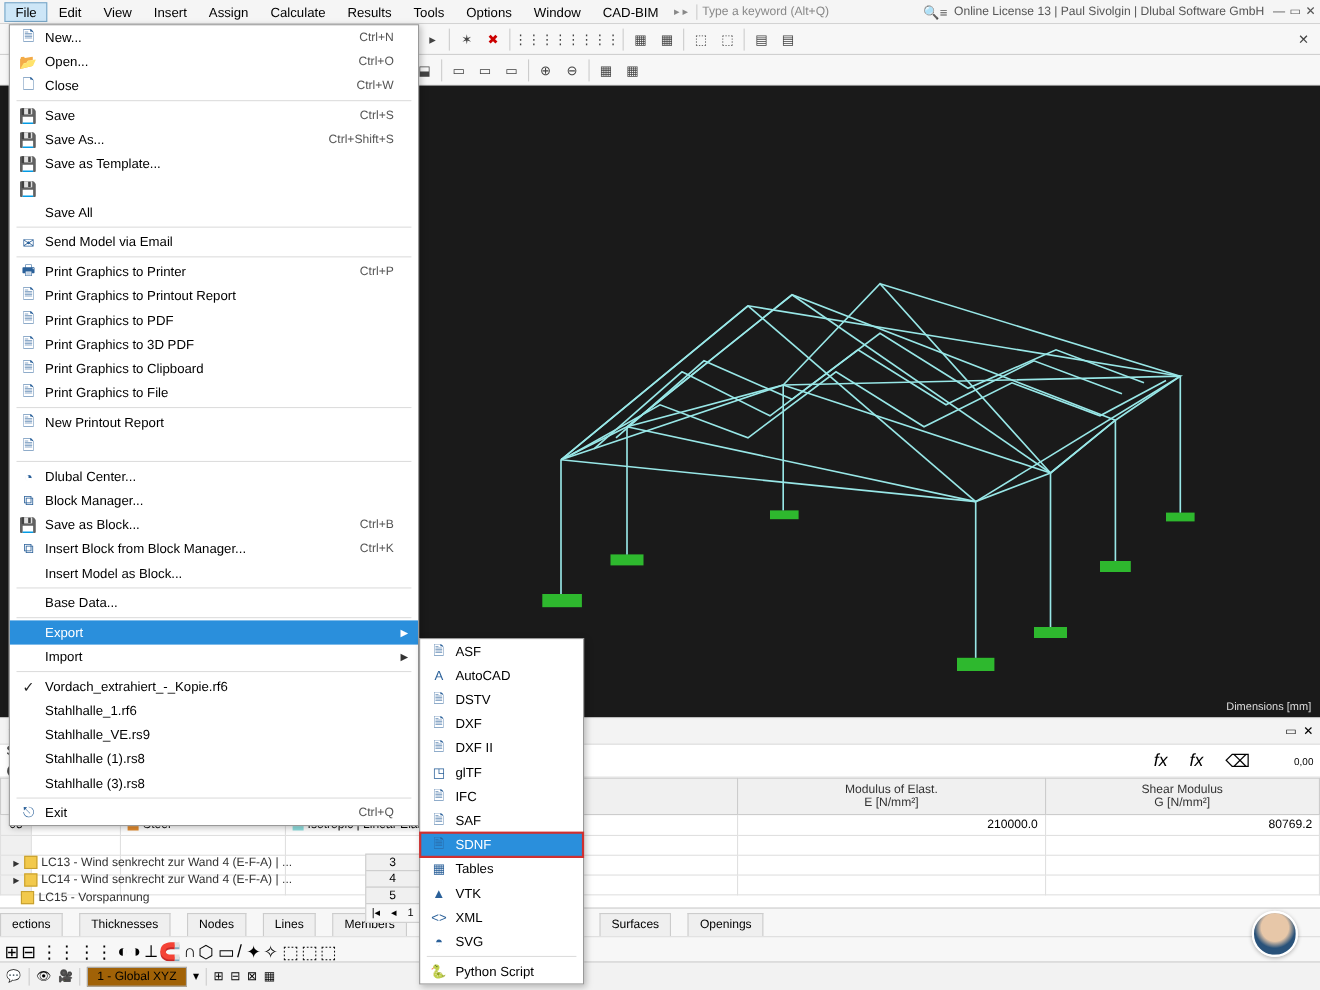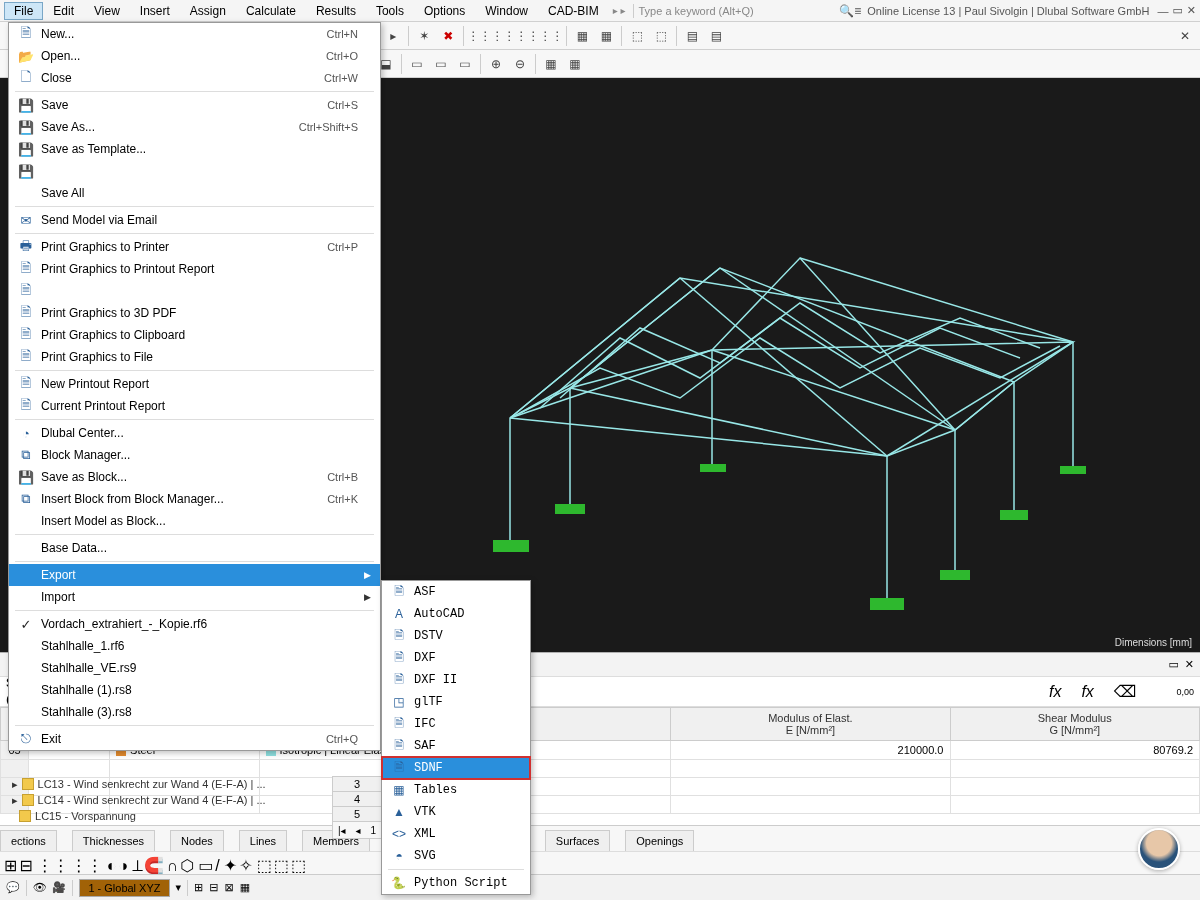--- a/index.html
+++ b/index.html
@@ -25,21 +25,21 @@
   .drow .dshort { color: #555; padding-right: 6px; font-size: 11px; }
   .drow .darrow { width: 10px; color: #333; font-size: 9px; }
   .drow.hl { background: #2a8fdc; color: #fff; }
   .drow.hl .dshort, .drow.hl .darrow, .drow.hl .dicon { color: #fff; }
   .drow.check .dicon::before { content: "✓"; color: #222; }
   .dsep { height: 1px; background: #ddd; margin: 2px 6px; }
   
   .submenu { position: absolute; left: 381px; top: 580px; width: 150px; background: #fff; border: 1px solid #999; box-shadow: 2px 2px 6px rgba(0,0,0,.25); z-index: 60; font-size: 12px; }
   .srow { display: flex; align-items: center; height: 22px; padding: 0 6px; }
   .srow .sicon { width: 22px; display: flex; justify-content: center; color: #2a6099; font-size: 12px; }
-  .srow .slabel { flex: 1; padding-left: 4px; font-family: Liberation Mono, monospace; }
+  .srow .slabel { flex: 1; padding-left: 4px; }
   .srow.sel { background: #2a8fdc; color: #fff; }
   .srow.boxed { outline: 2px solid #d03030; outline-offset: -1px; }
   
   .panel { position: relative; height: 248px; background: #fff; border-top: 1px solid #b0b0b0; }
   .panel-title { height: 24px; display: flex; align-items: center; font-size: 12px; padding-left: 8px; border-bottom: 1px solid #ddd; background: #f3f3f3; }
   .panel-tools { height: 30px; display: flex; align-items: center; gap: 20px; padding: 0 6px; border-bottom: 1px solid #ddd; }
   .grid { height: 118px; overflow: hidden; }
   .grid table { border-collapse: collapse; font-size: 11px; width: 100%; }
   .grid th { background: #f0f0f0; border: 1px solid #ccc; padding: 4px 6px; font-weight: normal; color: #333; text-align: center; }
   .grid td { border: 1px solid #e0e0e0; padding: 3px 6px; height: 18px; }
@@ -272,20 +272,21 @@
       <span class="darrow"></span>
     </div>
     <div class="drow">
       <span class="dicon">🗎</span>
       <span class="dlabel">Print Graphics to Printout Report</span>
       <span class="dshort"></span>
       <span class="darrow"></span>
     </div>
     <div class="drow">
       <span class="dicon">🗎</span>
+      <span class="dlabel">Print Graphics to PDF</span>
       <span class="dshort"></span>
       <span class="darrow"></span>
     </div>
     <div class="drow">
       <span class="dicon">🗎</span>
       <span class="dlabel">Print Graphics to 3D PDF</span>
       <span class="dshort"></span>
       <span class="darrow"></span>
     </div>
     <div class="drow">
@@ -302,21 +303,20 @@
     </div>
     <div class="dsep"></div>
     <div class="drow">
       <span class="dicon">🗎</span>
       <span class="dlabel">New Printout Report</span>
       <span class="dshort"></span>
       <span class="darrow"></span>
     </div>
     <div class="drow">
       <span class="dicon">🗎</span>
-      <span class="dlabel">Current Printout Report</span>
       <span class="dshort"></span>
       <span class="darrow"></span>
     </div>
     <div class="dsep"></div>
     <div class="drow">
       <span class="dicon">◔</span>
       <span class="dlabel">Dlubal Center...</span>
       <span class="dshort"></span>
       <span class="darrow"></span>
     </div>

